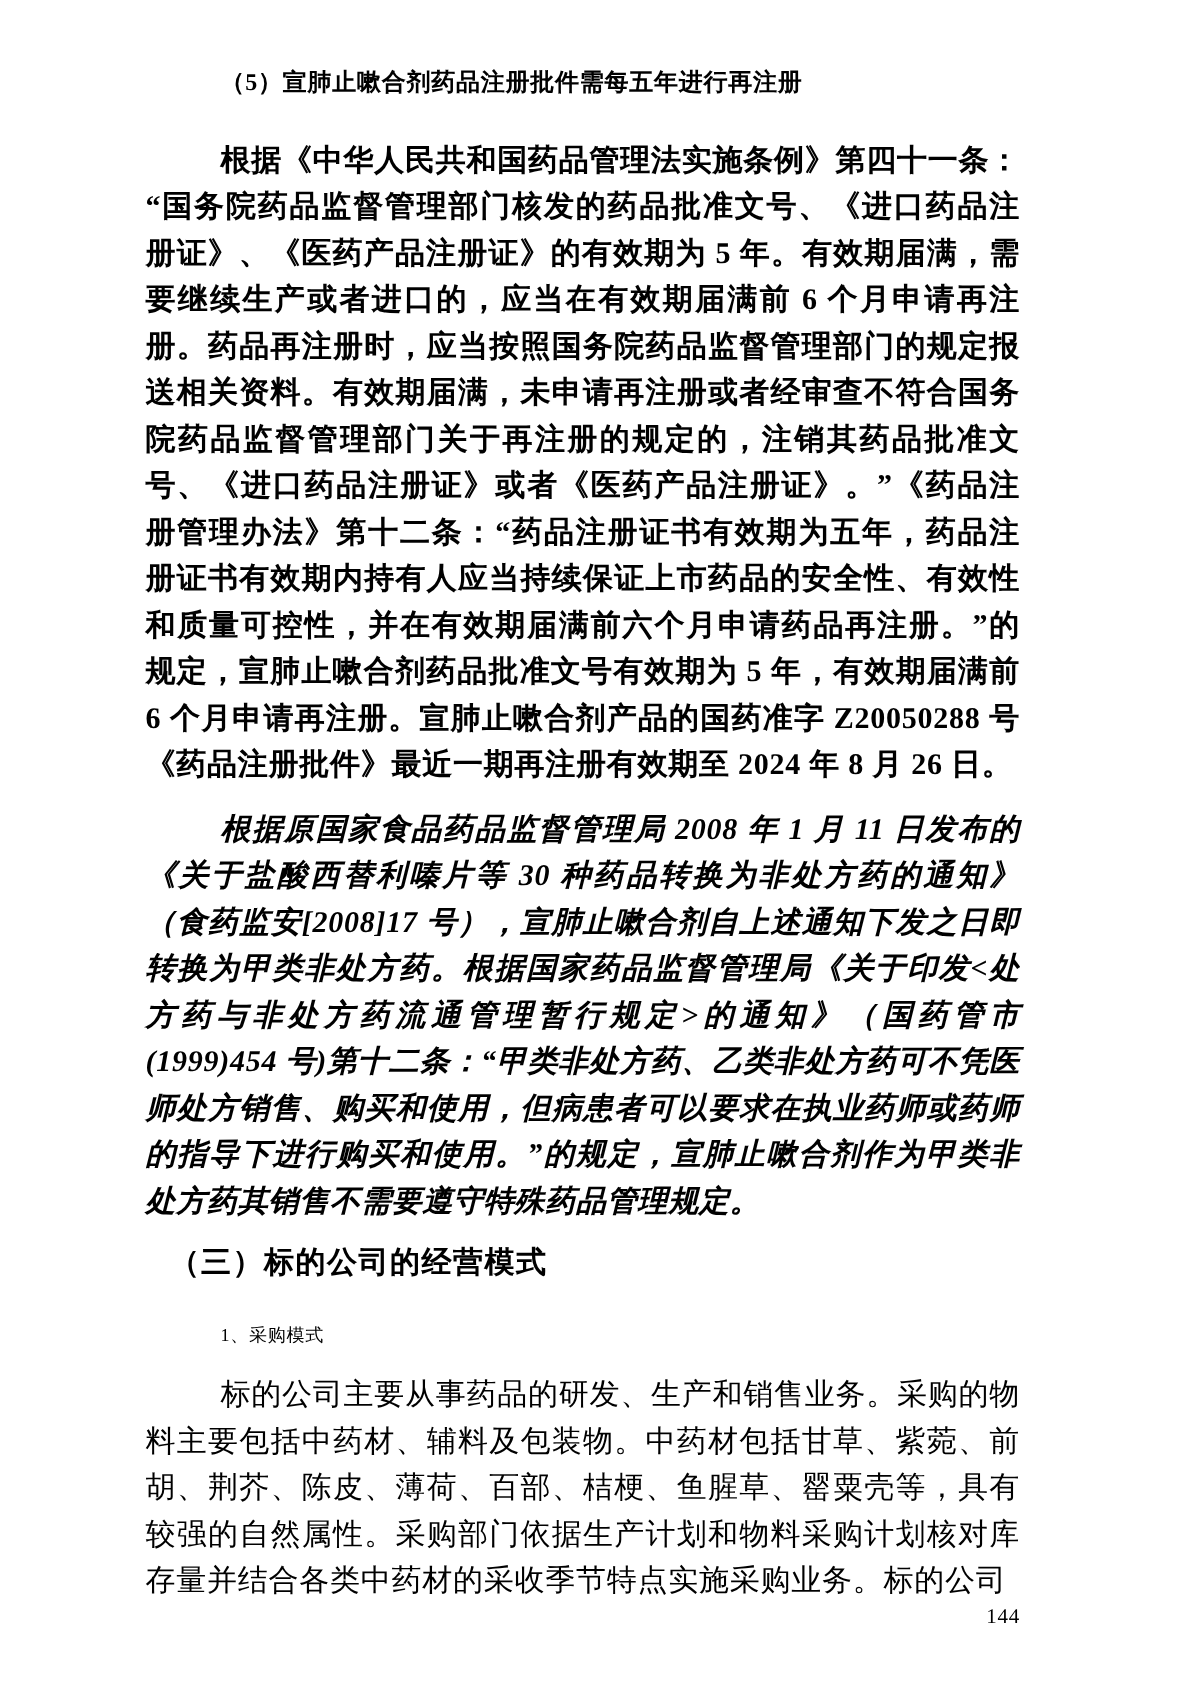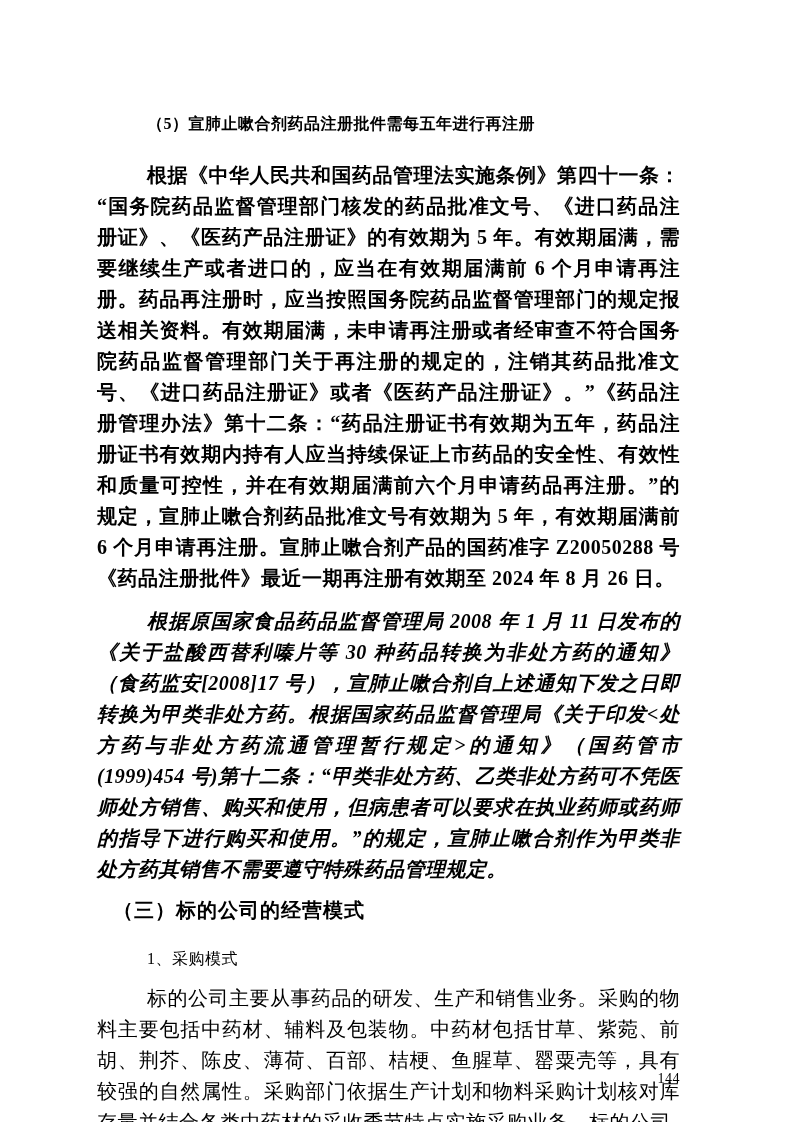--- a/index.html
+++ b/index.html
@@ -7,21 +7,21 @@
     padding: 0;
     background: #ffffff;
   }
   .page {
     position: relative;
     width: 793px;
     height: 1122px;
     margin: 0 auto;
     background: #ffffff;
     box-sizing: border-box;
-    padding: 108px 113px 0 97px;
+    padding: 40px 113px 0 97px;
     overflow: hidden;
     color: #000000;
     font-family: "Liberation Serif", "DejaVu Serif", serif;
   }
   .clause-heading {
     font-size: 16px;
     line-height: 31px;
     font-weight: bold;
     text-indent: 50px;
     letter-spacing: 0.5px;
@@ -46,21 +46,21 @@
   .section-heading {
     font-family: "Liberation Sans", "DejaVu Sans", sans-serif;
     font-size: 20px;
     line-height: 34px;
     font-weight: bold;
     text-indent: 16px;
     letter-spacing: 1px;
     margin: 8px 0 0 0;
   }
   .sub-heading {
-    font-size: 16px;
+    font-size: 12px;
     line-height: 31px;
     font-weight: normal;
     text-indent: 50px;
     letter-spacing: 0.5px;
     margin: 16px 0 0 0;
   }
   #procurement-para { margin-top: 9px; font-weight: normal; font-family: Liberation Serif, serif; }
   .page-number {
     position: absolute;
     right: 113px;

